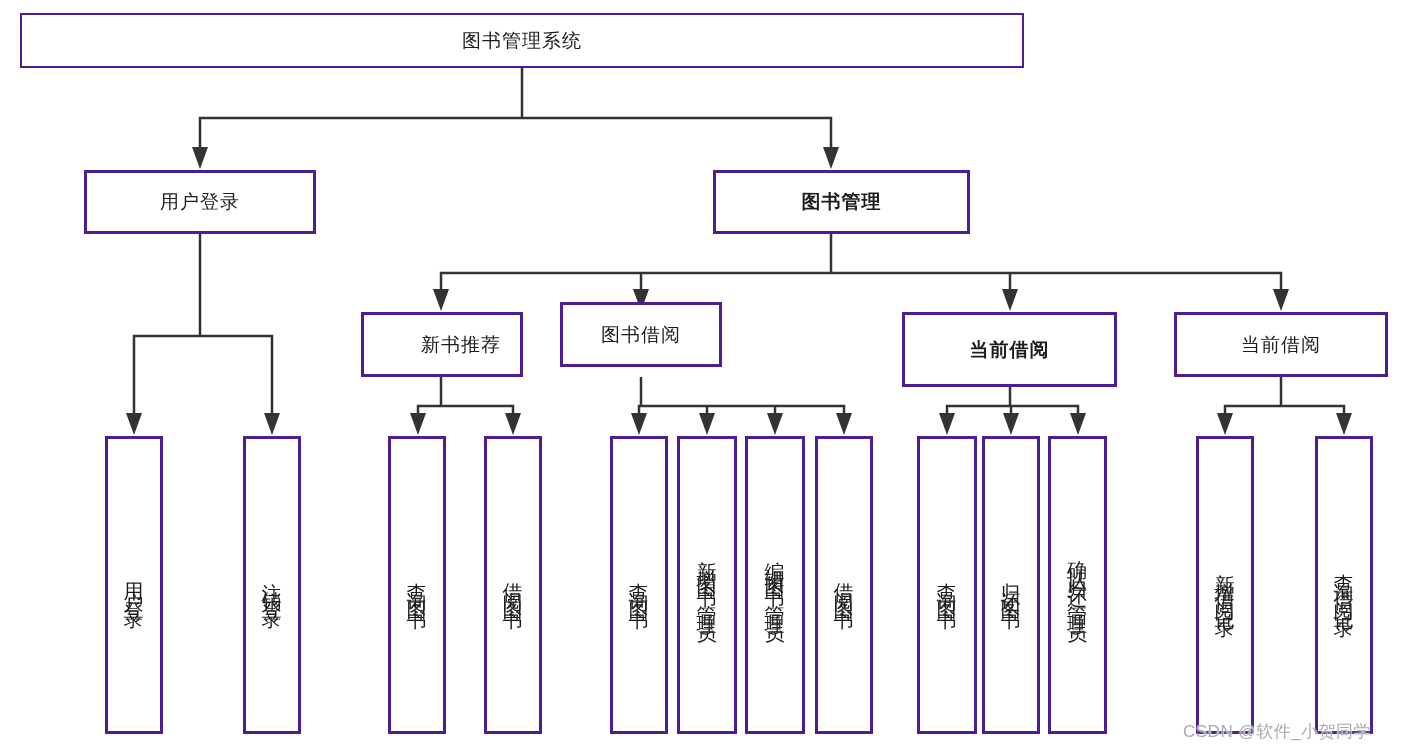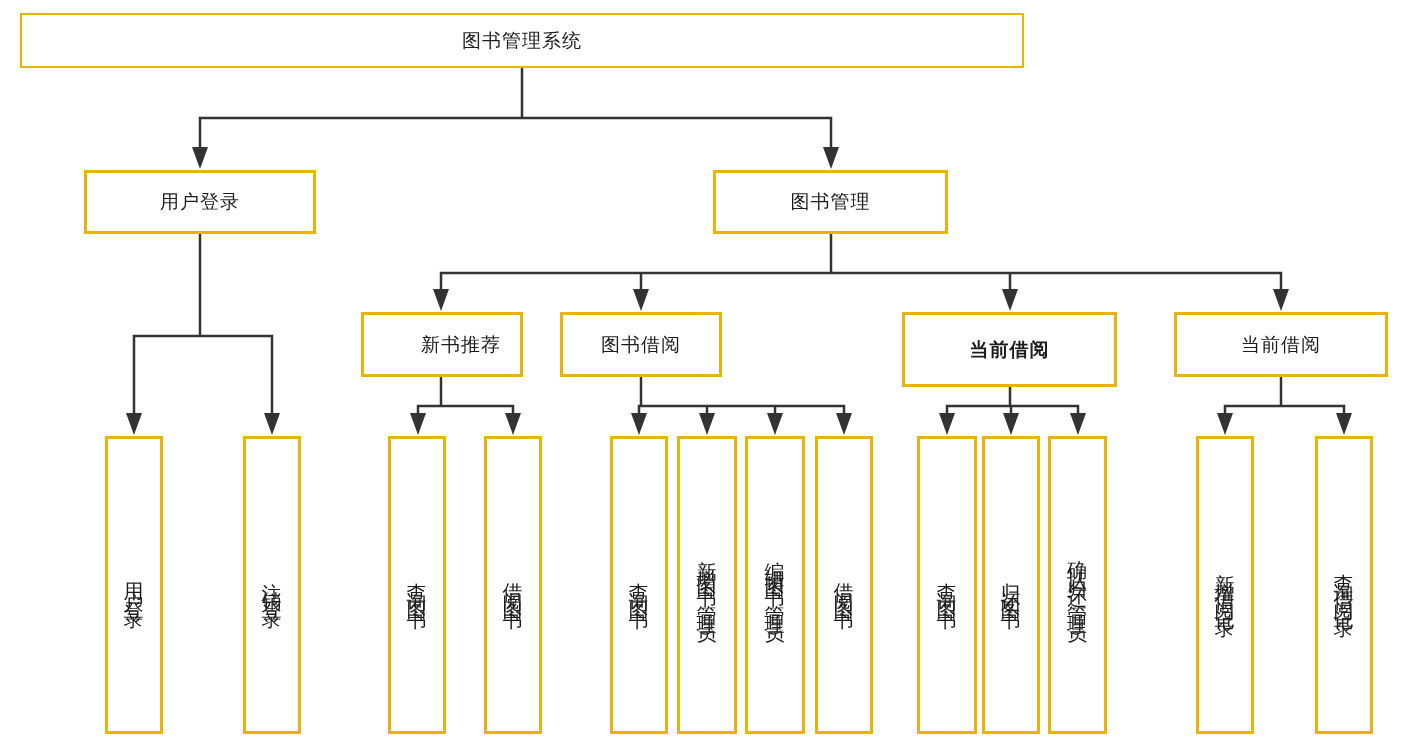--- a/index.html
+++ b/index.html
@@ -21,41 +21,41 @@
     left: 0;
     top: 0;
     width: 1405px;
     height: 747px;
     z-index: 1;
   }
   .box {
     position: absolute;
     box-sizing: border-box;
     background: #ffffff;
-    border: 3px solid #eab308;
+    border: 3px solid #4c1d95;
     display: flex;
     align-items: center;
     justify-content: center;
     z-index: 2;
   }
   .hlabel {
     font-size: 19px;
     letter-spacing: 1px;
     white-space: nowrap;
   }
   .root-box {
     left: 20px; top: 13px; width: 1004px; height: 55px;
     border-width: 2px;
   }
   
   .n-user-login   { left: 84px;  top: 170px; width: 232px; height: 64px; }
-  .n-book-mgmt    { left: 713px; top: 170px; width: 235px; height: 64px; }
+  .n-book-mgmt    { left: 713px; top: 170px; width: 257px; height: 64px; font-weight: bold; }
   
   .n-new-book     { left: 361px;  top: 312px; width: 162px; height: 65px; padding-left: 38px; }
-  .n-book-borrow  { left: 560px;  top: 312px; width: 162px; height: 65px; }
+  .n-book-borrow  { left: 560px;  top: 302px; width: 162px; height: 65px; }
   .n-cur-borrow   { left: 902px;  top: 312px; width: 215px; height: 75px; font-weight: bold; }
   .n-borrow-rec   { left: 1174px; top: 312px; width: 214px; height: 65px; }
   
   .vbox {
     top: 436px;
     height: 298px;
     width: 58px;
   }
   .vbox .vlabel {
     writing-mode: vertical-rl;
@@ -207,14 +207,15 @@
   <div class="box vbox leaf-11">
     <span class="vlabel">确认归还（管理员）</span>
   </div>
   <div class="box vbox leaf-12">
     <span class="vlabel">新增借阅记录</span>
   </div>
   <div class="box vbox leaf-13">
     <span class="vlabel">查询借阅记录</span>
   </div>
 
+  <div class="watermark">CSDN @软件_小贺同学</div>
 
 </div>
 
 </body></html>

